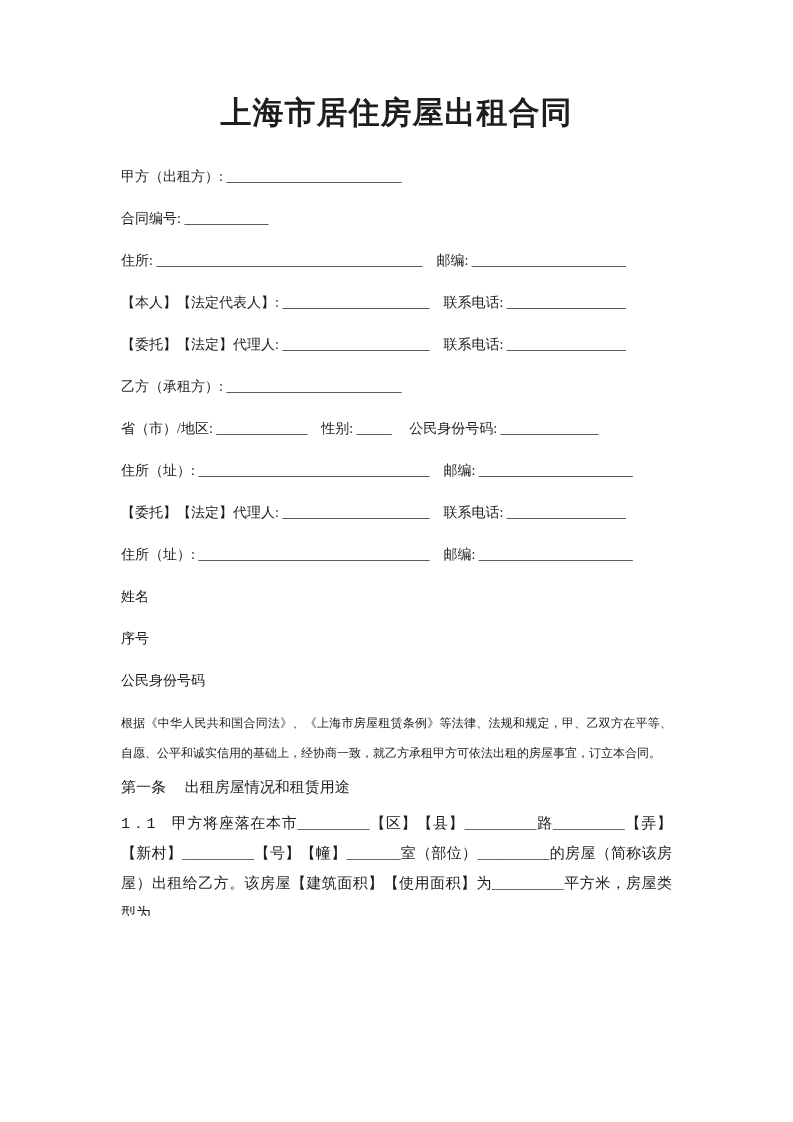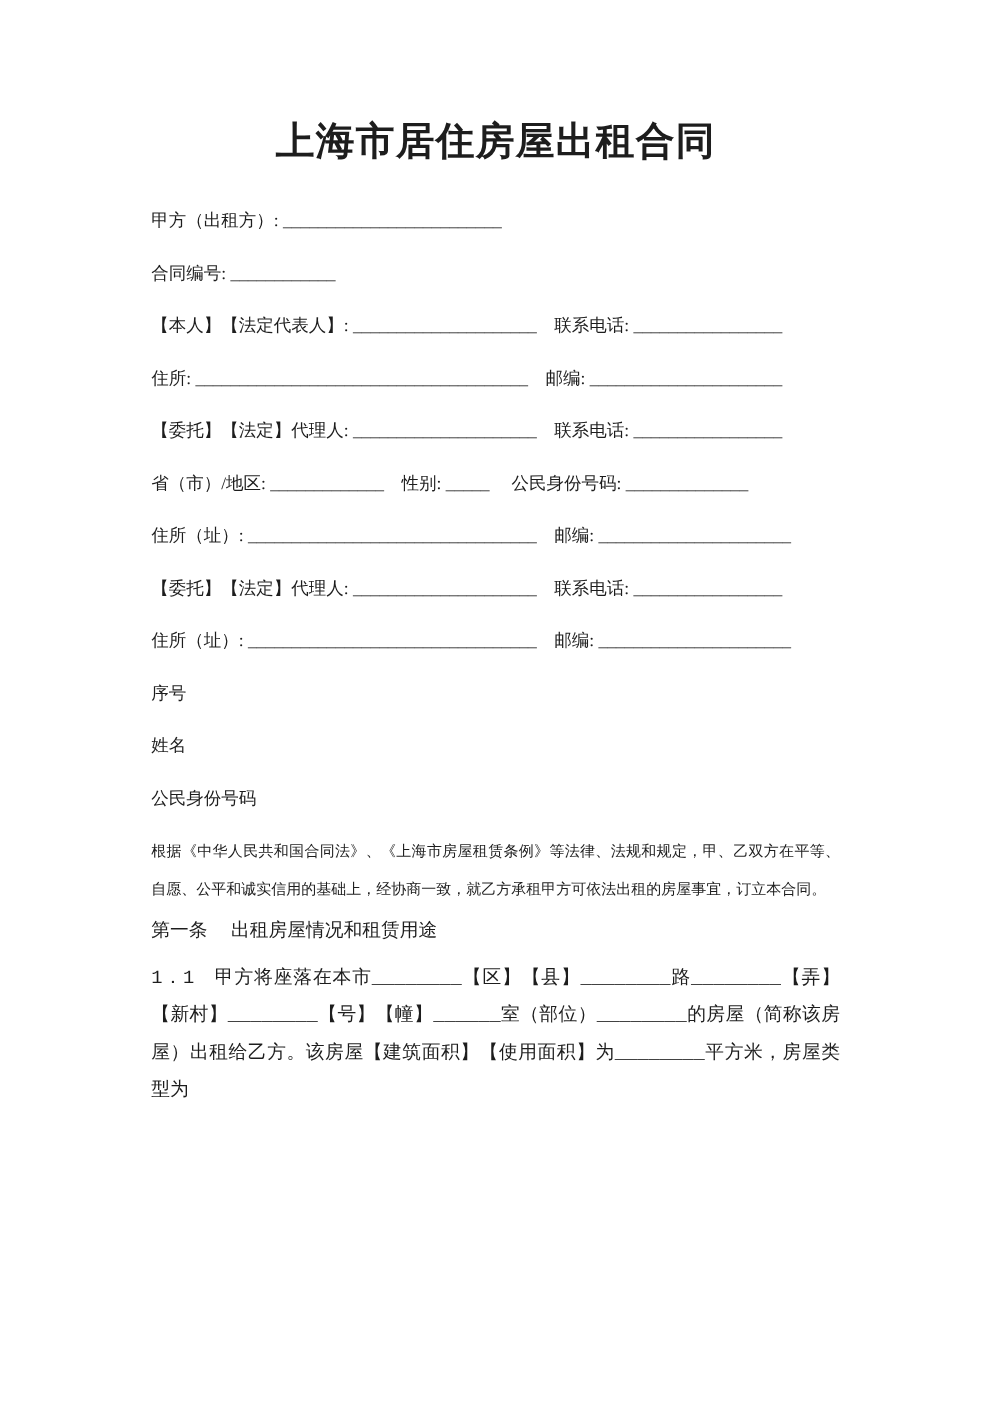--- a/index.html
+++ b/index.html
@@ -62,29 +62,30 @@
 </head>
 <body>
 
 <div class="page">
 
   <h1 class="doc-title">上海市居住房屋出租合同</h1>
 
   <div class="field-rows">
     <div class="field-row">甲方（出租方）: _________________________</div>
     <div class="field-row">合同编号: ____________</div>
+    <div class="field-row">住所: ______________________________________　邮编: ______________________</div>
     <div class="field-row">【本人】【法定代表人】: _____________________　联系电话: _________________</div>
-    <div class="field-row">住所: ______________________________________　邮编: ______________________</div>
     <div class="field-row">【委托】【法定】代理人: _____________________　联系电话: _________________</div>
+    <div class="field-row">乙方（承租方）: _________________________</div>
     <div class="field-row">省（市）/地区: _____________　性别: _____　 公民身份号码: ______________</div>
     <div class="field-row">住所（址）: _________________________________　邮编: ______________________</div>
     <div class="field-row">【委托】【法定】代理人: _____________________　联系电话: _________________</div>
     <div class="field-row">住所（址）: _________________________________　邮编: ______________________</div>
+    <div class="field-row">姓名</div>
     <div class="field-row">序号</div>
-    <div class="field-row">姓名</div>
     <div class="field-row">公民身份号码</div>
   </div>
 
   <p class="paragraph">根据《中华人民共和国合同法》、《上海市房屋租赁条例》等法律、法规和规定，甲、乙双方在平等、自愿、公平和诚实信用的基础上，经协商一致，就乙方承租甲方可依法出租的房屋事宜，订立本合同。</p>
 
   <p class="clause-heading">第一条　 出租房屋情况和租赁用途</p>
 
   <p class="clause-paragraph">1．1　甲方将座落在本市________【区】【县】________路________【弄】【新村】________【号】【幢】______室（部位）________的房屋（简称该房屋）出租给乙方。该房屋【建筑面积】【使用面积】为________平方米，房屋类型为</p>
 
 </div>

